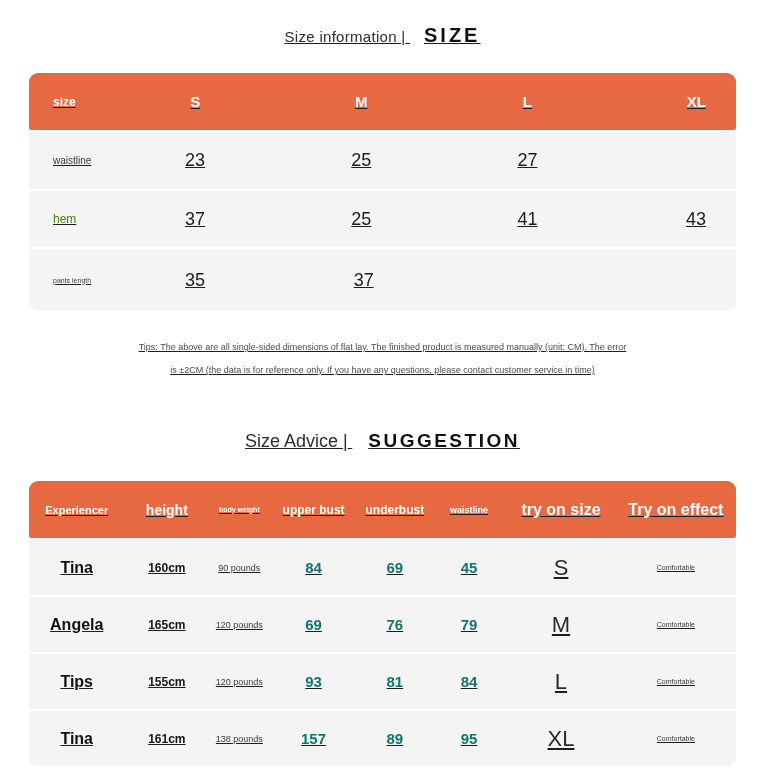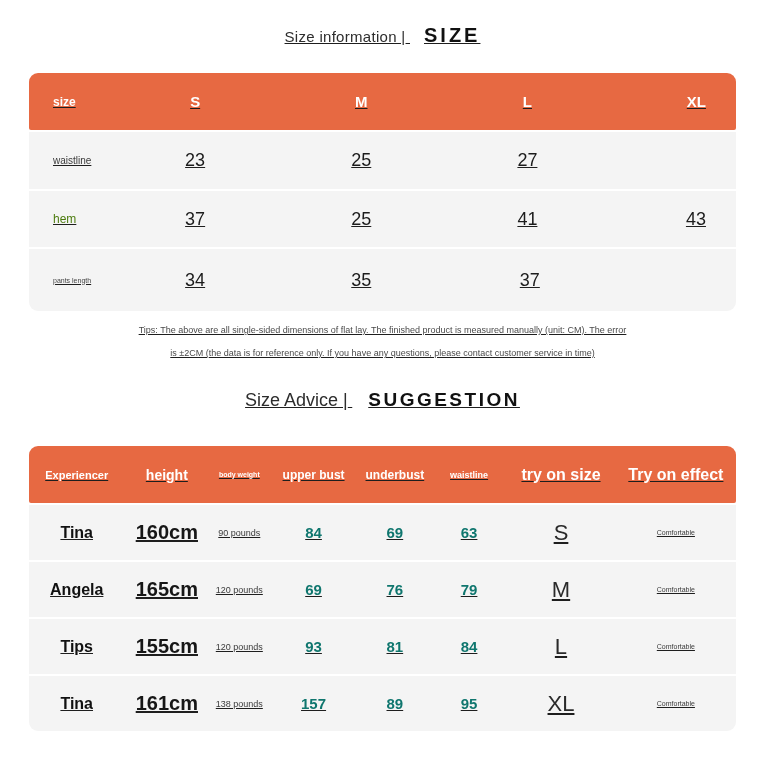--- a/index.html
+++ b/index.html
@@ -8,27 +8,27 @@
     position:relative; width:765px; height:779px; background:#ffffff;
     font-family:"Liberation Sans","DejaVu Sans",sans-serif; color:#1e1e1e; overflow:hidden;text-decoration:underline;
   }
   
   .sec-title { text-align:center; white-space:nowrap; }
   .sec-title .t-reg  { color:#2d2d2d; }
   .sec-title .t-bold { font-weight:700; color:#111; }
   .title-1 { padding-top:24px; }
   .title-1 .t-reg  { font-size:15px; letter-spacing:0.3px; }
   .title-1 .t-bold { font-size:20px; letter-spacing:3px; margin-left:14px; }
-  .title-2 { margin-top:32px; height:32px; line-height:20px; }
+  .title-2 { margin-top:44px; height:32px; line-height:44px; }
   .title-2 .t-reg  { font-size:18px; }
   .title-2 .t-bold { font-size:19px; letter-spacing:2.5px; margin-left:16px; }
   
   .tbl { margin:0 29px; width:707px; }
   .tbl-1 { margin-top:26px; }
-  .tbl-2 { margin-top:24px; }
+  .tbl-2 { margin-top:30px; }
   .thead {
     display:flex; align-items:center; height:57px; color:#ffffff;
     border-radius:9px 9px 2px 2px;
   }
   .trow {
     display:flex; align-items:center; background:#f4f4f4; margin-top:2px;
   }
   .trow-last { border-radius:0 0 9px 9px; }
   .c { text-align:center; }
   
@@ -37,36 +37,36 @@
   .t1-c-last  { width:17.75%; text-align:right; padding-right:30px; }
   .t1-h-size  { font-size:12px; font-weight:700; }
   .t1-h-sz    { font-size:15px; font-weight:700; }
   .t1-row-1 { height:57px; } .t1-row-2 { height:56px; } .t1-row-3 { height:62px; }
   .t1-lbl-waistline { font-size:10px; color:#3a3a3a; }
   .t1-lbl-hem       { font-size:12px; color:#4d7c0f; }
   .t1-lbl-pants     { font-size:7px;  color:#444; }
   .t1-num { font-size:18px; color:#1c1c1c; }
   
   .tips { text-align:center; font-size:9px; color:#4a4a4a; }
-  .tips-1 { margin-top:14px; }
+  .tips-1 { margin-top:31px; }
   .tips-2 { margin-top:13px; }
   
   .t2-c1 { width:13.5%; } .t2-c2 { width:12%; }  .t2-c3 { width:8.5%; }
   .t2-c4 { width:12.5%; } .t2-c5 { width:10.5%; } .t2-c6 { width:10.5%; }
   .t2-c7 { width:15.5%; } .t2-c8 { width:17%; }
   .t2-h-exp { font-size:11px; font-weight:700; }
   .t2-h-height { font-size:14px; font-weight:700; }
   .t2-h-bw  { font-size:7px; font-weight:700; }
   .t2-h-ub, .t2-h-un { font-size:12px; font-weight:700; }
   .t2-h-wl  { font-size:9px; font-weight:700; }
   .t2-h-tos { font-size:16px; font-weight:700; }
   .t2-h-toe { font-size:16px; font-weight:700; }
   .t2-row { height:55px; }
   .t2-name   { font-size:16px; font-weight:700; color:#111; }
-  .t2-height { font-size:20px; font-weight:600; color:#161616; }
+  .t2-height { font-size:12px; font-weight:600; color:#161616; }
   .t2-weight { font-size:9px; color:#3a3a3a; }
   .t2-num    { font-size:15px; font-weight:600; color:#0f766e; }
   .t2-size   { font-size:22px; font-weight:300; color:#2a2a2a; }
   .t2-effect { font-size:7px; color:#3a3a3a; }
 </style>
 </head>
 <body>
 
 <div class="page">
 
@@ -94,21 +94,20 @@
     <div class="trow t1-row-2">
       <div class="c t1-c-label t1-lbl-hem">hem</div>
       <div class="c t1-c-val t1-num">37</div>
       <div class="c t1-c-val t1-num">25</div>
       <div class="c t1-c-val t1-num">41</div>
       <div class="c t1-c-last t1-num">43</div>
     </div>
 
     <div class="trow t1-row-3 trow-last">
       <div class="c t1-c-label t1-lbl-pants">pants length</div>
-      <div class="c t1-c-val t1-num">34</div>
       <div class="c t1-c-val t1-num">35</div>
       <div class="c t1-c-last t1-num">37</div>
     </div>
   </div>
 
   <div class="tips tips-1">Tips: The above are all single-sided dimensions of flat lay. The finished product is measured manually (unit: CM). The error</div>
   <div class="tips tips-2">is ±2CM (the data is for reference only. If you have any questions, please contact customer service in time)</div>
 
   <div class="sec-title title-2">
     <span class="t-reg">Size Advice |</span>
@@ -126,21 +125,21 @@
       <div class="c t2-c7 t2-h-tos">try on size</div>
       <div class="c t2-c8 t2-h-toe">Try on effect</div>
     </div>
 
     <div class="trow t2-row">
       <div class="c t2-c1 t2-name">Tina</div>
       <div class="c t2-c2 t2-height">160cm</div>
       <div class="c t2-c3 t2-weight">90 pounds</div>
       <div class="c t2-c4 t2-num">84</div>
       <div class="c t2-c5 t2-num">69</div>
-      <div class="c t2-c6 t2-num">63</div>
+      <div class="c t2-c6 t2-num">45</div>
       <div class="c t2-c7 t2-size">S</div>
       <div class="c t2-c8 t2-effect">Comfortable</div>
     </div>
 
     <div class="trow t2-row">
       <div class="c t2-c1 t2-name">Angela</div>
       <div class="c t2-c2 t2-height">165cm</div>
       <div class="c t2-c3 t2-weight">120 pounds</div>
       <div class="c t2-c4 t2-num">69</div>
       <div class="c t2-c5 t2-num">76</div>

